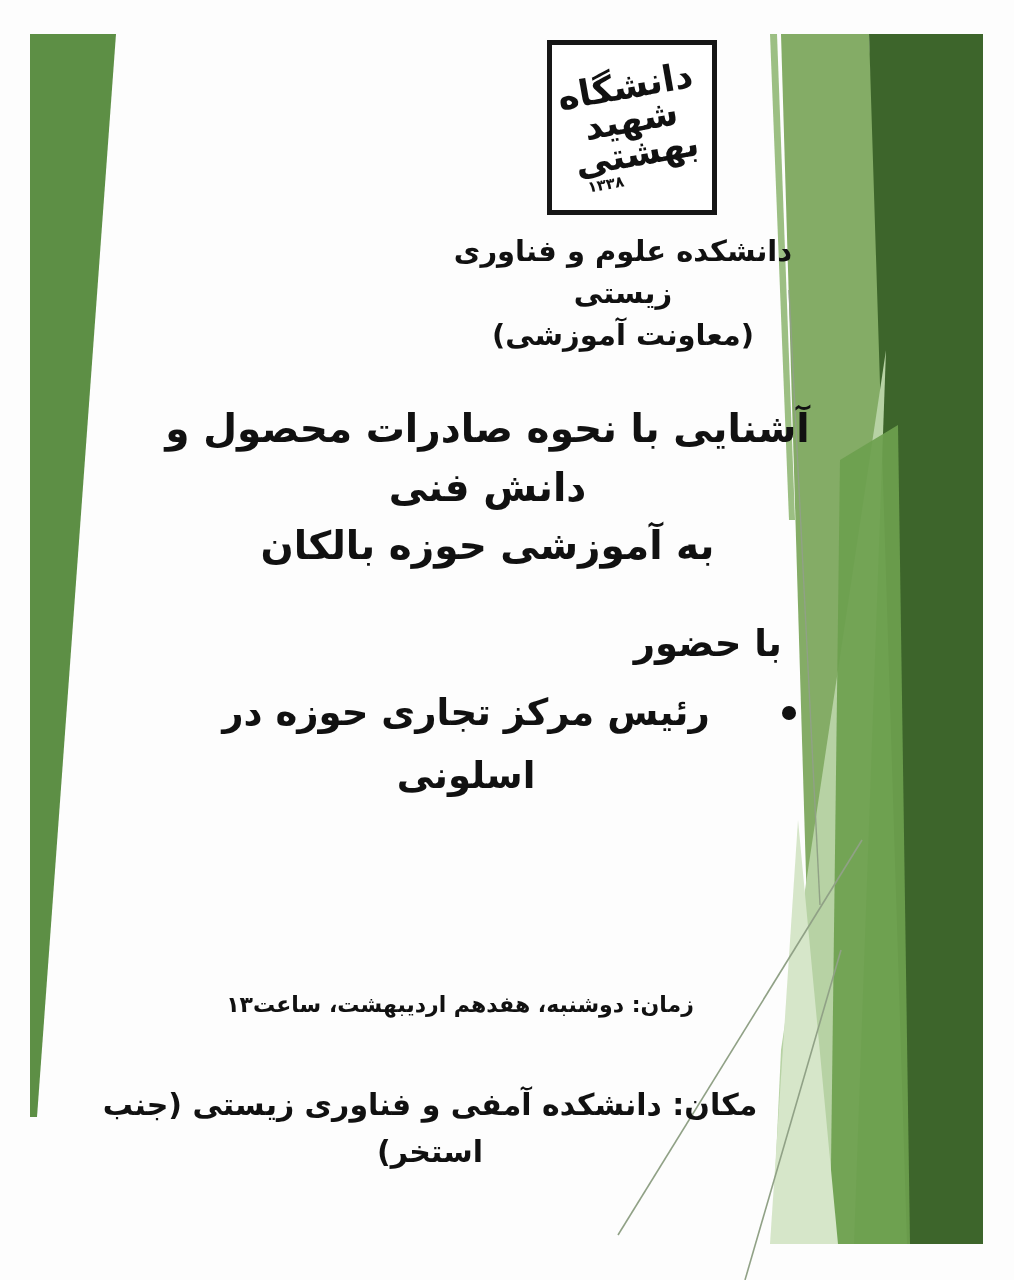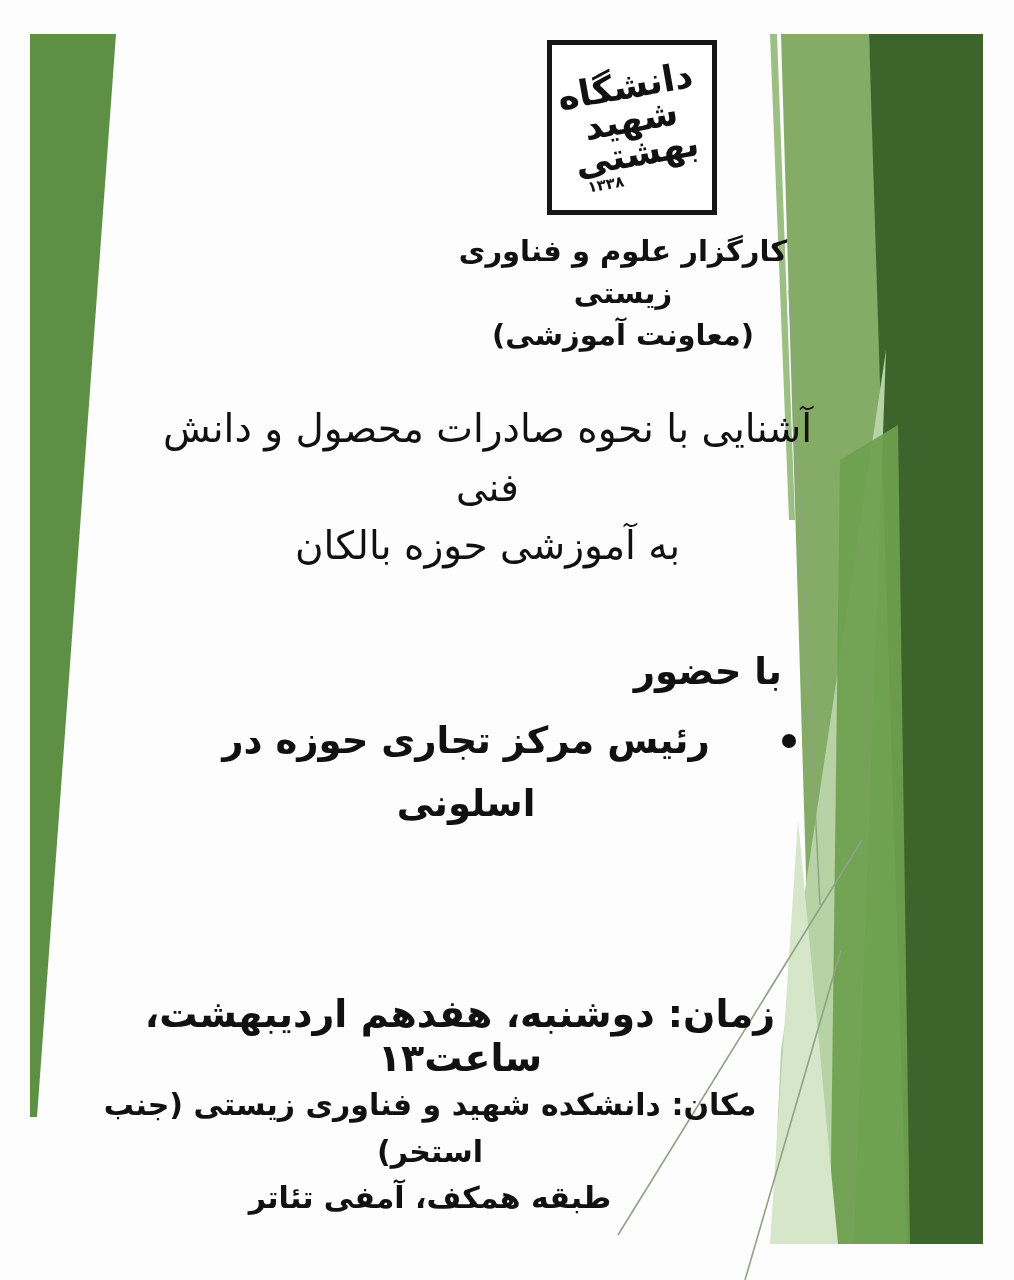--- a/index.html
+++ b/index.html
@@ -19,30 +19,30 @@
     border:5px solid #161616;background:#fff;
     display:flex;align-items:center;justify-content:center;overflow:hidden;
   }
   .logo-inner{
     transform:rotate(-10deg);
     text-align:center;font-weight:bold;font-size:36px;line-height:0.95;
     white-space:nowrap;
   }
   .logo-year{font-size:15px;font-weight:bold;letter-spacing:2px;display:block;text-align:left;padding-left:14px;}
   .faculty{left:428px;top:230px;width:390px;font-size:29px;font-weight:bold;line-height:1.45;}
-  .title{left:150px;top:400px;width:675px;font-size:39px;font-weight:normal;line-height:1.5;}
+  .title{left:150px;top:400px;width:675px;font-size:39px;font-weight:bold;line-height:1.5;}
   .speakers{left:170px;top:620px;width:640px;font-size:37px;font-weight:bold;}
-  .speakers .heading{text-align:right;padding-left:0;padding-right:28px;line-height:1.3;margin-top:28px;}
+  .speakers .heading{text-align:right;padding-left:0;padding-right:28px;line-height:1.3;}
   .bullet-item{position:relative;margin-top:14px;padding-right:48px;}
   .bullet-dot{
     position:absolute;right:14px;top:24px;width:14px;height:14px;border-radius:50%;
     background:#111;
   }
   .bullet-line{line-height:1.7;text-align:center;}
-  .time-line{left:130px;top:992px;width:660px;font-size:38px;font-weight:bold;}
+  .time-line{left:130px;top:992px;width:660px;font-size:22px;font-weight:bold;}
   .location{left:65px;top:1082px;width:730px;font-size:30px;font-weight:bold;line-height:1.55;}
 </style>
 </head>
 <body>
 
 <div class="page">
 
   <svg class="bg" viewBox="0 0 1014 1280" aria-hidden="true">
     <polygon points="30,34 116,34 37,1117 30,1117" fill="#5d8f45"></polygon>
 
@@ -66,21 +66,21 @@
   <div class="logo-box">
     <div class="logo-inner">
       <span>دانشگاه</span><br>
       <span>شهید</span><br>
       <span>بهشتی</span>
       <span class="logo-year">۱۳۳۸</span>
     </div>
   </div>
 
   <div class="txt faculty center">
-    <div>کارگزار علوم و فناوری زیستی</div>
+    <div>دانشکده علوم و فناوری زیستی</div>
     <div>(معاونت آموزشی)</div>
   </div>
 
   <div class="txt title center">
     <div>آشنایی با نحوه صادرات محصول و دانش فنی</div>
     <div>به آموزشی حوزه بالکان</div>
   </div>
 
   <div class="txt speakers">
     <div class="heading">با حضور</div>
@@ -88,17 +88,16 @@
 
     <div class="bullet-item">
       <span class="bullet-dot"></span>
       <div class="bullet-line">رئیس مرکز تجاری حوزه در اسلونی</div>
     </div>
   </div>
 
   <div class="txt time-line center">زمان: دوشنبه، هفدهم اردیبهشت، ساعت۱۳</div>
 
   <div class="txt location center">
-    <div>مکان: دانشکده شهید و فناوری زیستی (جنب استخر)</div>
-    <div>طبقه همکف، آمفی تئاتر</div>
+    <div>مکان: دانشکده آمفی و فناوری زیستی (جنب استخر)</div>
   </div>
 
 </div>
 
 </body></html>

